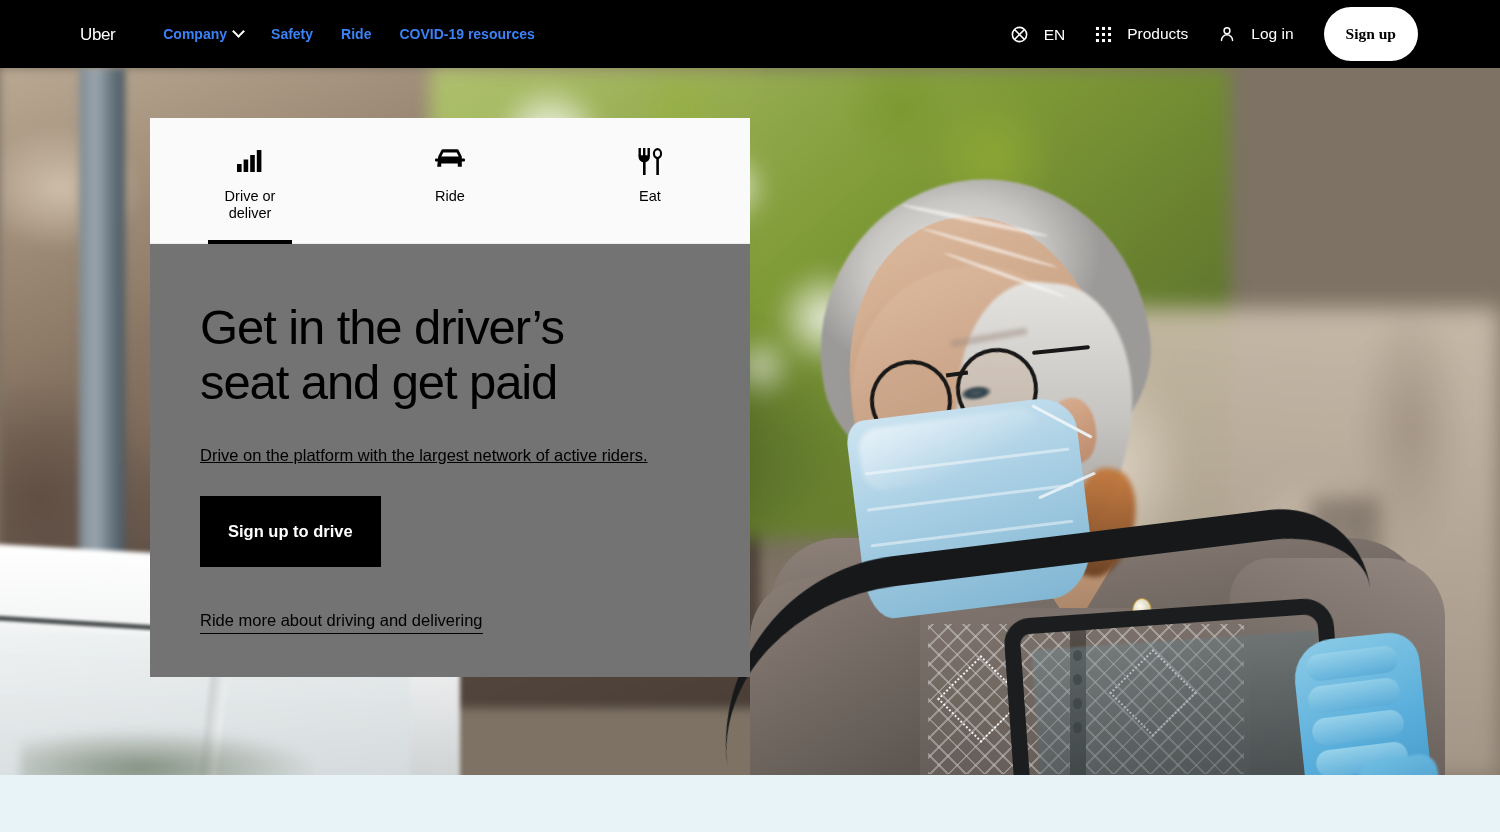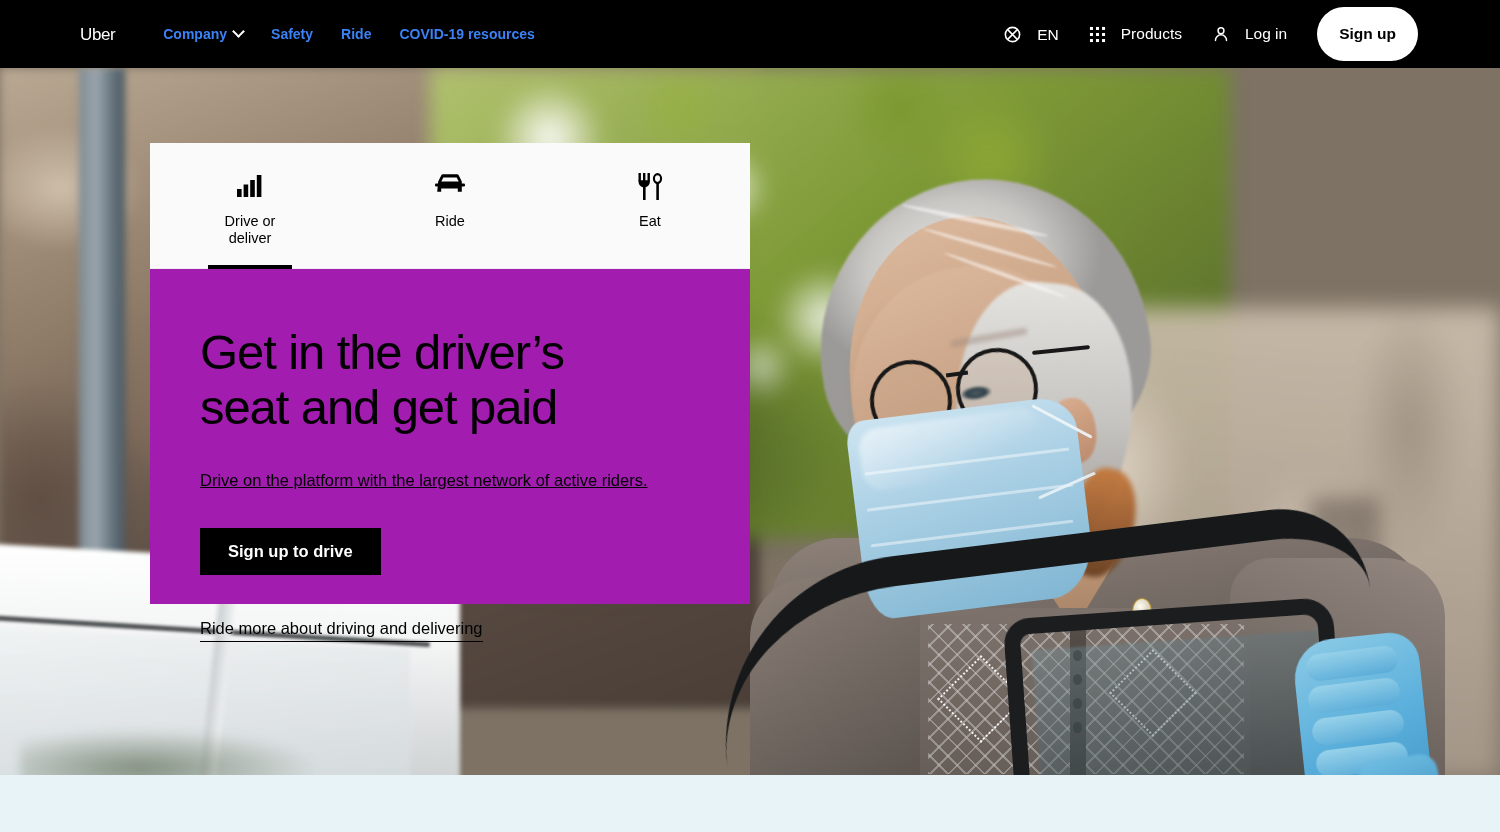--- a/index.html
+++ b/index.html
@@ -65,21 +65,21 @@
 
   .signup-pill {
     background:#ffffff;
     color:#000000;
     font-size:15.5px;
     font-weight:600;
     border:none;
     border-radius:999px;
     padding:18px 22px;
     cursor:pointer;
-    font-family:Liberation Sans, sans-serif;
+    font-family:Liberation Serif, serif;
     white-space:nowrap;
   }
 
   svg.ico { display:block; }
 
   
   .hero {
     position:absolute; top:68px; left:0;
     width:1500px; height:707px;
     overflow:hidden;
@@ -434,23 +434,23 @@
   .f3 { left:552px; top:646px; }
   .f4 { left:556px; top:678px; }
   .glove-cuff {
     position:absolute; left:600px; top:690px; width:80px; height:58px;
     background:linear-gradient(170deg,#6fbde2,#3f93c4);
     border-radius:18px; transform:rotate(-10deg); filter:blur(1px);
   }
 
   
   .card {
-    position:absolute; left:150px; top:143px;
-    width:600px; height:461px;
-    background:#a21caf;
+    position:absolute; left:150px; top:118px;
+    width:600px; height:559px;
+    background:#737373;
     z-index:20;
   }
   .tabs {
     display:flex;
     height:126px;
     background:#fafafa;
     border-bottom:1px solid #eeeeee;
     position:relative;
   }
   .tab {
@@ -490,28 +490,28 @@
     max-width:430px;
   }
   .subhead {
     margin-top:34px;
     font-size:16.5px;
     color:#000000;
     line-height:1.45;
     text-decoration:underline;
   }
   .cta {
-    margin-top:35px;
+    margin-top:28px;
     display:inline-block;
     background:#000000;
     color:#ffffff;
     font-size:16.5px;
     font-weight:600;
     border:none;
-    padding:14px 28px;
+    padding:26px 28px;
     cursor:pointer;
     font-family:"Liberation Sans", sans-serif;
   }
   .learn-more {
     display:inline-block;
     margin-top:44px;
     font-size:16.5px;
     color:#000000;
     text-decoration:none;
     border-bottom:1.5px solid #000000;

